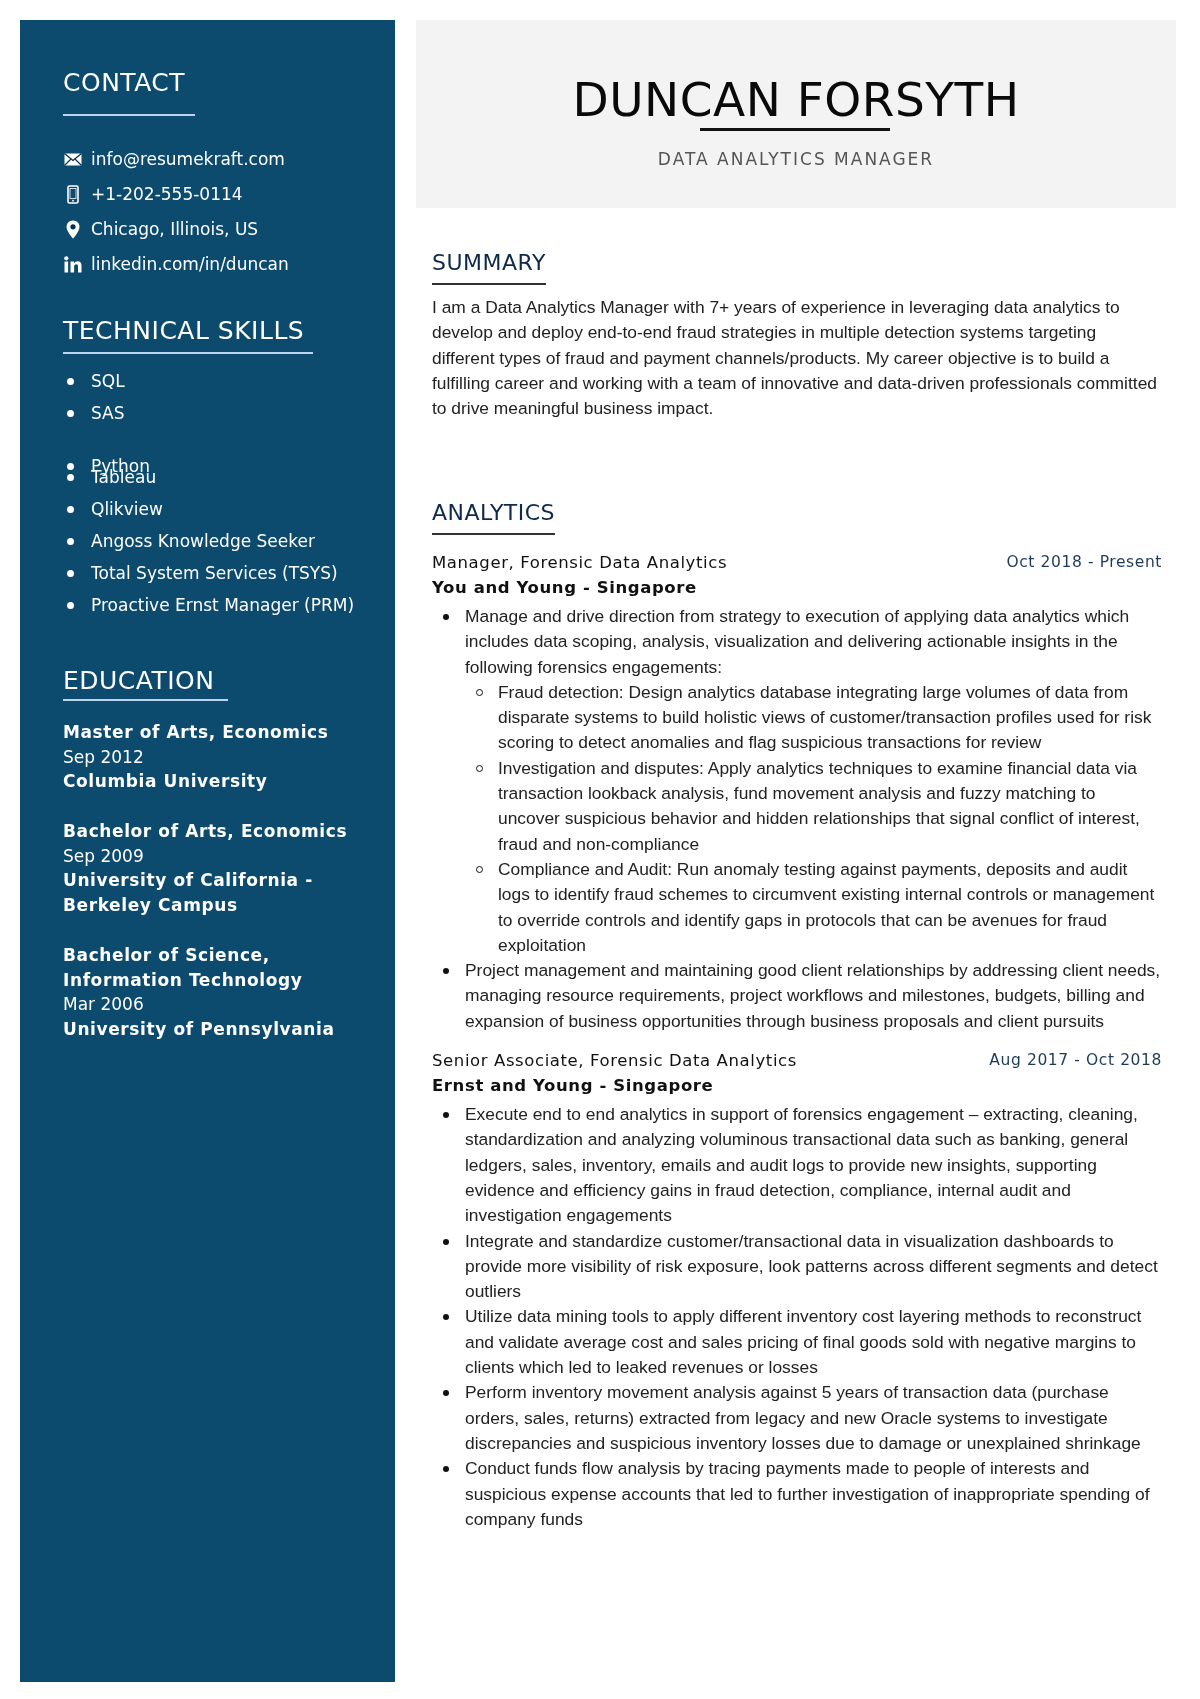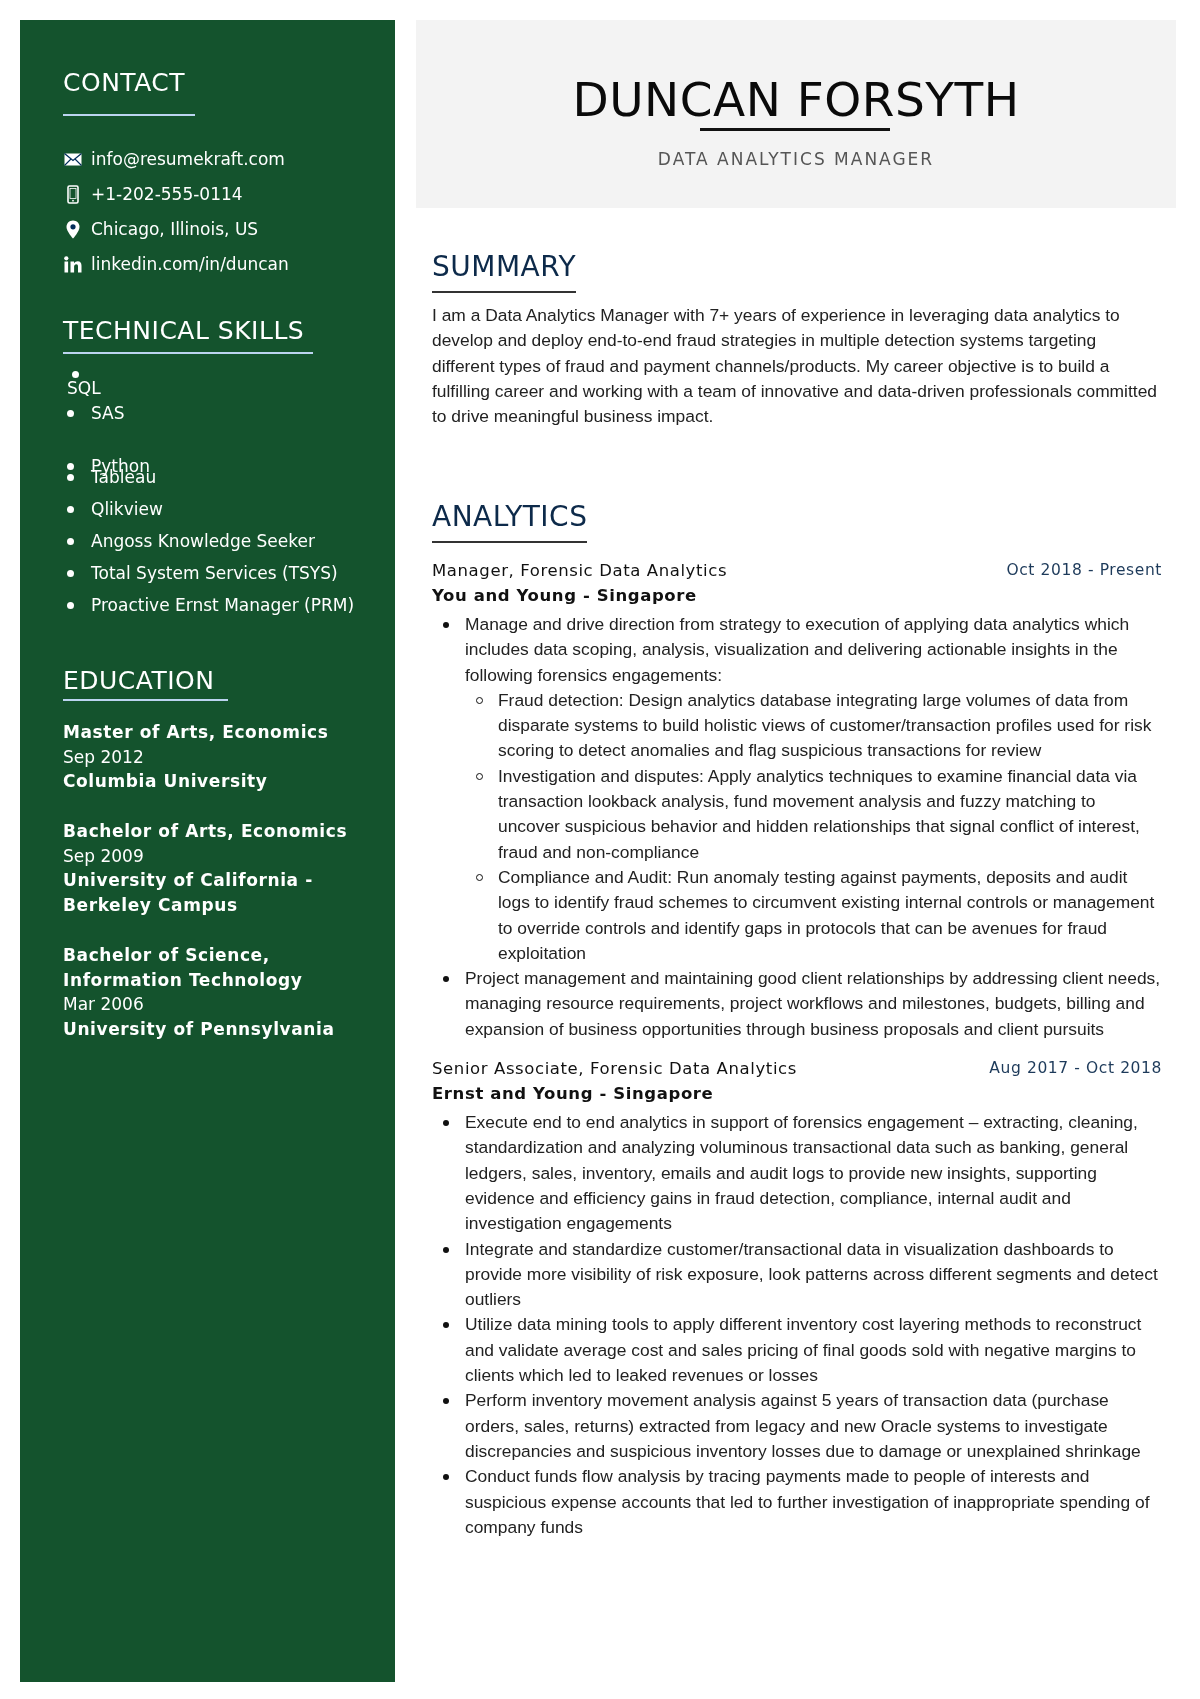--- a/index.html
+++ b/index.html
@@ -3,21 +3,21 @@
 <meta charset="utf-8">
 <style>
   html, body { margin: 0; padding: 0; }
   body {
     width: 1200px; height: 1699px; position: relative; overflow: hidden;
     background: #ffffff;
     font-family: "Liberation Sans", sans-serif;
   }
   .sidebar {
     position: absolute; left: 20px; top: 20px; width: 375px; height: 1662px;
-    background: #14532d; color: #ffffff;
+    background: #0c4a6e; color: #ffffff;
   }
   .side-heading {
     position: absolute; left: 43px;
     font-family: "DejaVu Sans", sans-serif;
     font-size: 25px; letter-spacing: 0.5px; color: #ffffff;
     margin: 0; font-weight: normal; white-space: nowrap;
   }
   .side-rule { position: absolute; left: 43px; height: 2px; background: #bcd4f0; }
   .contact-row {
     position: absolute; left: 43px; display: flex; align-items: center;
@@ -45,21 +45,21 @@
     letter-spacing: 0.5px;
   }
   .name-rule { position: absolute; left: 284px; top: 108px; width: 190px; height: 3px; background: #111; }
   .role {
     position: absolute; left: 0; right: 0; top: 129px; text-align: center;
     font-family: "DejaVu Sans", sans-serif; font-size: 17px; letter-spacing: 2px; color: #555;
   }
 
   .main { position: absolute; left: 432px; width: 730px; }
   .main-heading {
-    font-family: "DejaVu Sans", sans-serif; font-size: 28px; color: #0d2a4a; margin: 0; font-weight: normal;
+    font-family: "DejaVu Sans", sans-serif; font-size: 22px; color: #0d2a4a; margin: 0; font-weight: normal;
     letter-spacing: 0.5px;
   }
   .main-rule { height: 2px; background: #333; margin-top: 8px; }
   .body-text {
     font-family: "Liberation Sans", sans-serif; font-size: 17.4px; line-height: 25.3px; color: #222;
   }
   .job-head { position: relative; }
   .job-title {
     font-family: "DejaVu Sans", sans-serif; font-size: 16.5px; letter-spacing: 0.6px; color: #111; line-height: 25px;
   }
@@ -124,21 +124,21 @@
           <circle cx="2.3" cy="2.3" r="2.1" fill="#fff"></circle>
           <path d="M6.5 5.5 H10 V7.3 C10.8 6 12.2 5.2 13.8 5.2 C16.3 5.2 17.5 6.8 17.5 9.7 V16.5 H14 V10.4 C14 9 13.5 8.2 12.3 8.2 C11 8.2 10.1 9.1 10.1 10.6 V16.5 H6.5 Z" fill="#fff"></path>
         </svg>
     </span>
     <span>linkedin.com/in/duncan</span>
   </div>
 
   <h2 class="side-heading" style="top:296px;">TECHNICAL SKILLS</h2>
   <div class="side-rule" style="top:332px; width:250px;"></div>
 
-  <div class="skill-row" style="top:351px;flex-direction:column;">
+  <div class="skill-row" style="top:351px;">
       <span class="dot"></span>
       <span>SQL</span>
     </div>
   <div class="skill-row" style="top:383px;">
       <span class="dot"></span>
       <span>SAS</span>
     </div>
   <div class="skill-row" style="top:436px;">
       <span class="dot"></span>
       <span>Python</span>

